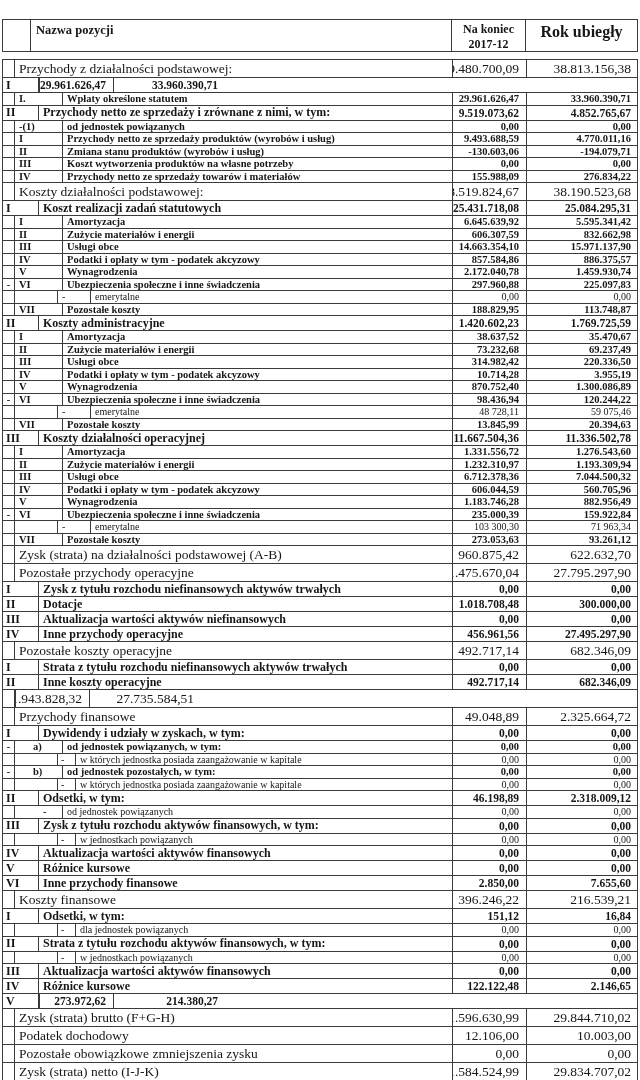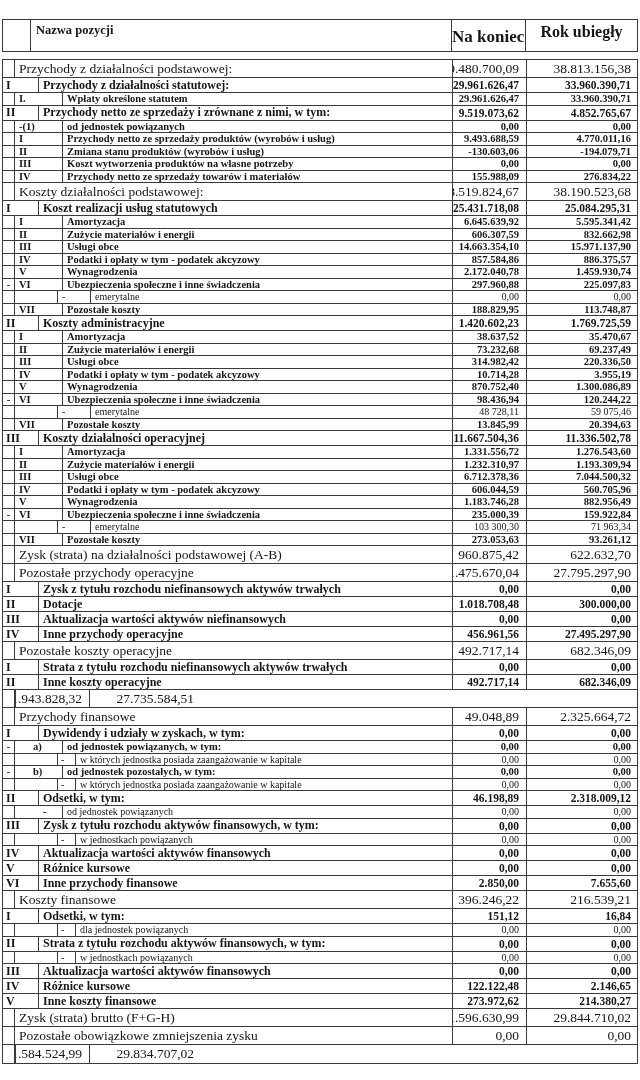--- a/index.html
+++ b/index.html
@@ -10,21 +10,21 @@
   *{box-sizing:border-box;margin:0;padding:0}
   html,body{width:640px;background:var(--paper);}
   body{height:1080px;overflow:hidden;font-family:"Liberation Serif",serif;color:var(--ink)}
   .doc{width:636px;margin:19px 0 0 2px}
 
   
   .thead{display:flex;height:33px;border:1.2px solid var(--line)}
   .cell{height:100%;display:flex;align-items:center;overflow:hidden;white-space:nowrap}
   .hA{width:28px;border-right:1px solid var(--line)}
   .hName{flex:1;border-right:1px solid var(--line);font-size:12.5px;font-weight:700;align-items:flex-start;padding:3px 0 0 5px}
-  .hV1{width:74px;border-right:1px solid var(--line);flex-direction:row;align-items:center;justify-content:flex-start;padding-top:2px;font-weight:700;font-size:17px;line-height:1.25}
+  .hV1{width:74px;border-right:1px solid var(--line);flex-direction:column;align-items:center;justify-content:flex-start;padding-top:2px;font-weight:700;font-size:12px;line-height:1.25}
   .hV2{width:111px;justify-content:center;align-items:flex-start;padding-top:3px;font-weight:700;font-size:16px}
 
   .gap{height:7px}
 
   
   .tbody{border:1.2px solid var(--line)}
   .row{display:flex;border-bottom:1px solid var(--line)}
   .row:last-child{border-bottom:none}
 
   .cC1{width:12px;border-right:1px solid var(--line);justify-content:center}
@@ -67,21 +67,20 @@
 
   <div class="tbody">
       <div class="row sec">
         <div class="cell cC1"></div>
         <div class="cell cLabel">Przychody z działalności podstawowej:</div>
         <div class="cell cV1">39.480.700,09</div>
         <div class="cell cV2">38.813.156,38</div>
       </div>
       <div class="row h1">
         <div class="cell cNum1">I</div>
-        <div class="cell cLabel">Przychody z działalności statutowej:</div>
         <div class="cell cV1">29.961.626,47</div>
         <div class="cell cV2">33.960.390,71</div>
       </div>
       <div class="row h2">
         <div class="cell cC1"></div>
         <div class="cell cNum2">I.</div>
         <div class="cell cLabel">Wpłaty określone statutem</div>
         <div class="cell cV1">29.961.626,47</div>
         <div class="cell cV2">33.960.390,71</div>
       </div>
@@ -127,21 +126,21 @@
         <div class="cell cV2">276.834,22</div>
       </div>
       <div class="row sec">
         <div class="cell cC1"></div>
         <div class="cell cLabel">Koszty działalności podstawowej:</div>
         <div class="cell cV1">38.519.824,67</div>
         <div class="cell cV2">38.190.523,68</div>
       </div>
       <div class="row h1">
         <div class="cell cNum1">I</div>
-        <div class="cell cLabel">Koszt realizacji usług statutowych</div>
+        <div class="cell cLabel">Koszt realizacji zadań statutowych</div>
         <div class="cell cV1">25.431.718,08</div>
         <div class="cell cV2">25.084.295,31</div>
       </div>
       <div class="row h2">
         <div class="cell cC1"></div>
         <div class="cell cNum2">I</div>
         <div class="cell cLabel">Amortyzacja</div>
         <div class="cell cV1">6.645.639,92</div>
         <div class="cell cV2">5.595.341,42</div>
       </div>
@@ -508,36 +507,42 @@
         <div class="cell cV2">0,00</div>
       </div>
       <div class="row h1">
         <div class="cell cNum1">IV</div>
         <div class="cell cLabel">Różnice kursowe</div>
         <div class="cell cV1">122.122,48</div>
         <div class="cell cV2">2.146,65</div>
       </div>
       <div class="row h1">
         <div class="cell cNum1">V</div>
-        <div class="cell cLabel">Inne koszty finansowe</div>
         <div class="cell cV1">273.972,62</div>
         <div class="cell cV2">214.380,27</div>
       </div>
       <div class="row sec">
         <div class="cell cC1"></div>
         <div class="cell cLabel">Zysk (strata) brutto (F+G-H)</div>
         <div class="cell cV1">1.596.630,99</div>
         <div class="cell cV2">29.844.710,02</div>
       </div>
       <div class="row sec">
         <div class="cell cC1"></div>
+        <div class="cell cLabel">Podatek dochodowy</div>
+        <div class="cell cV1">12.106,00</div>
+        <div class="cell cV2">10.003,00</div>
+      </div>
+      <div class="row sec">
+        <div class="cell cC1"></div>
         <div class="cell cLabel">Pozostałe obowiązkowe zmniejszenia zysku</div>
         <div class="cell cV1">0,00</div>
         <div class="cell cV2">0,00</div>
       </div>
       <div class="row sec">
         <div class="cell cC1"></div>
+        <div class="cell cLabel">Zysk (strata) netto (I-J-K)</div>
         <div class="cell cV1">1.584.524,99</div>
         <div class="cell cV2">29.834.707,02</div>
       </div>
     </div>
 
 </div>
 
 </body></html>

